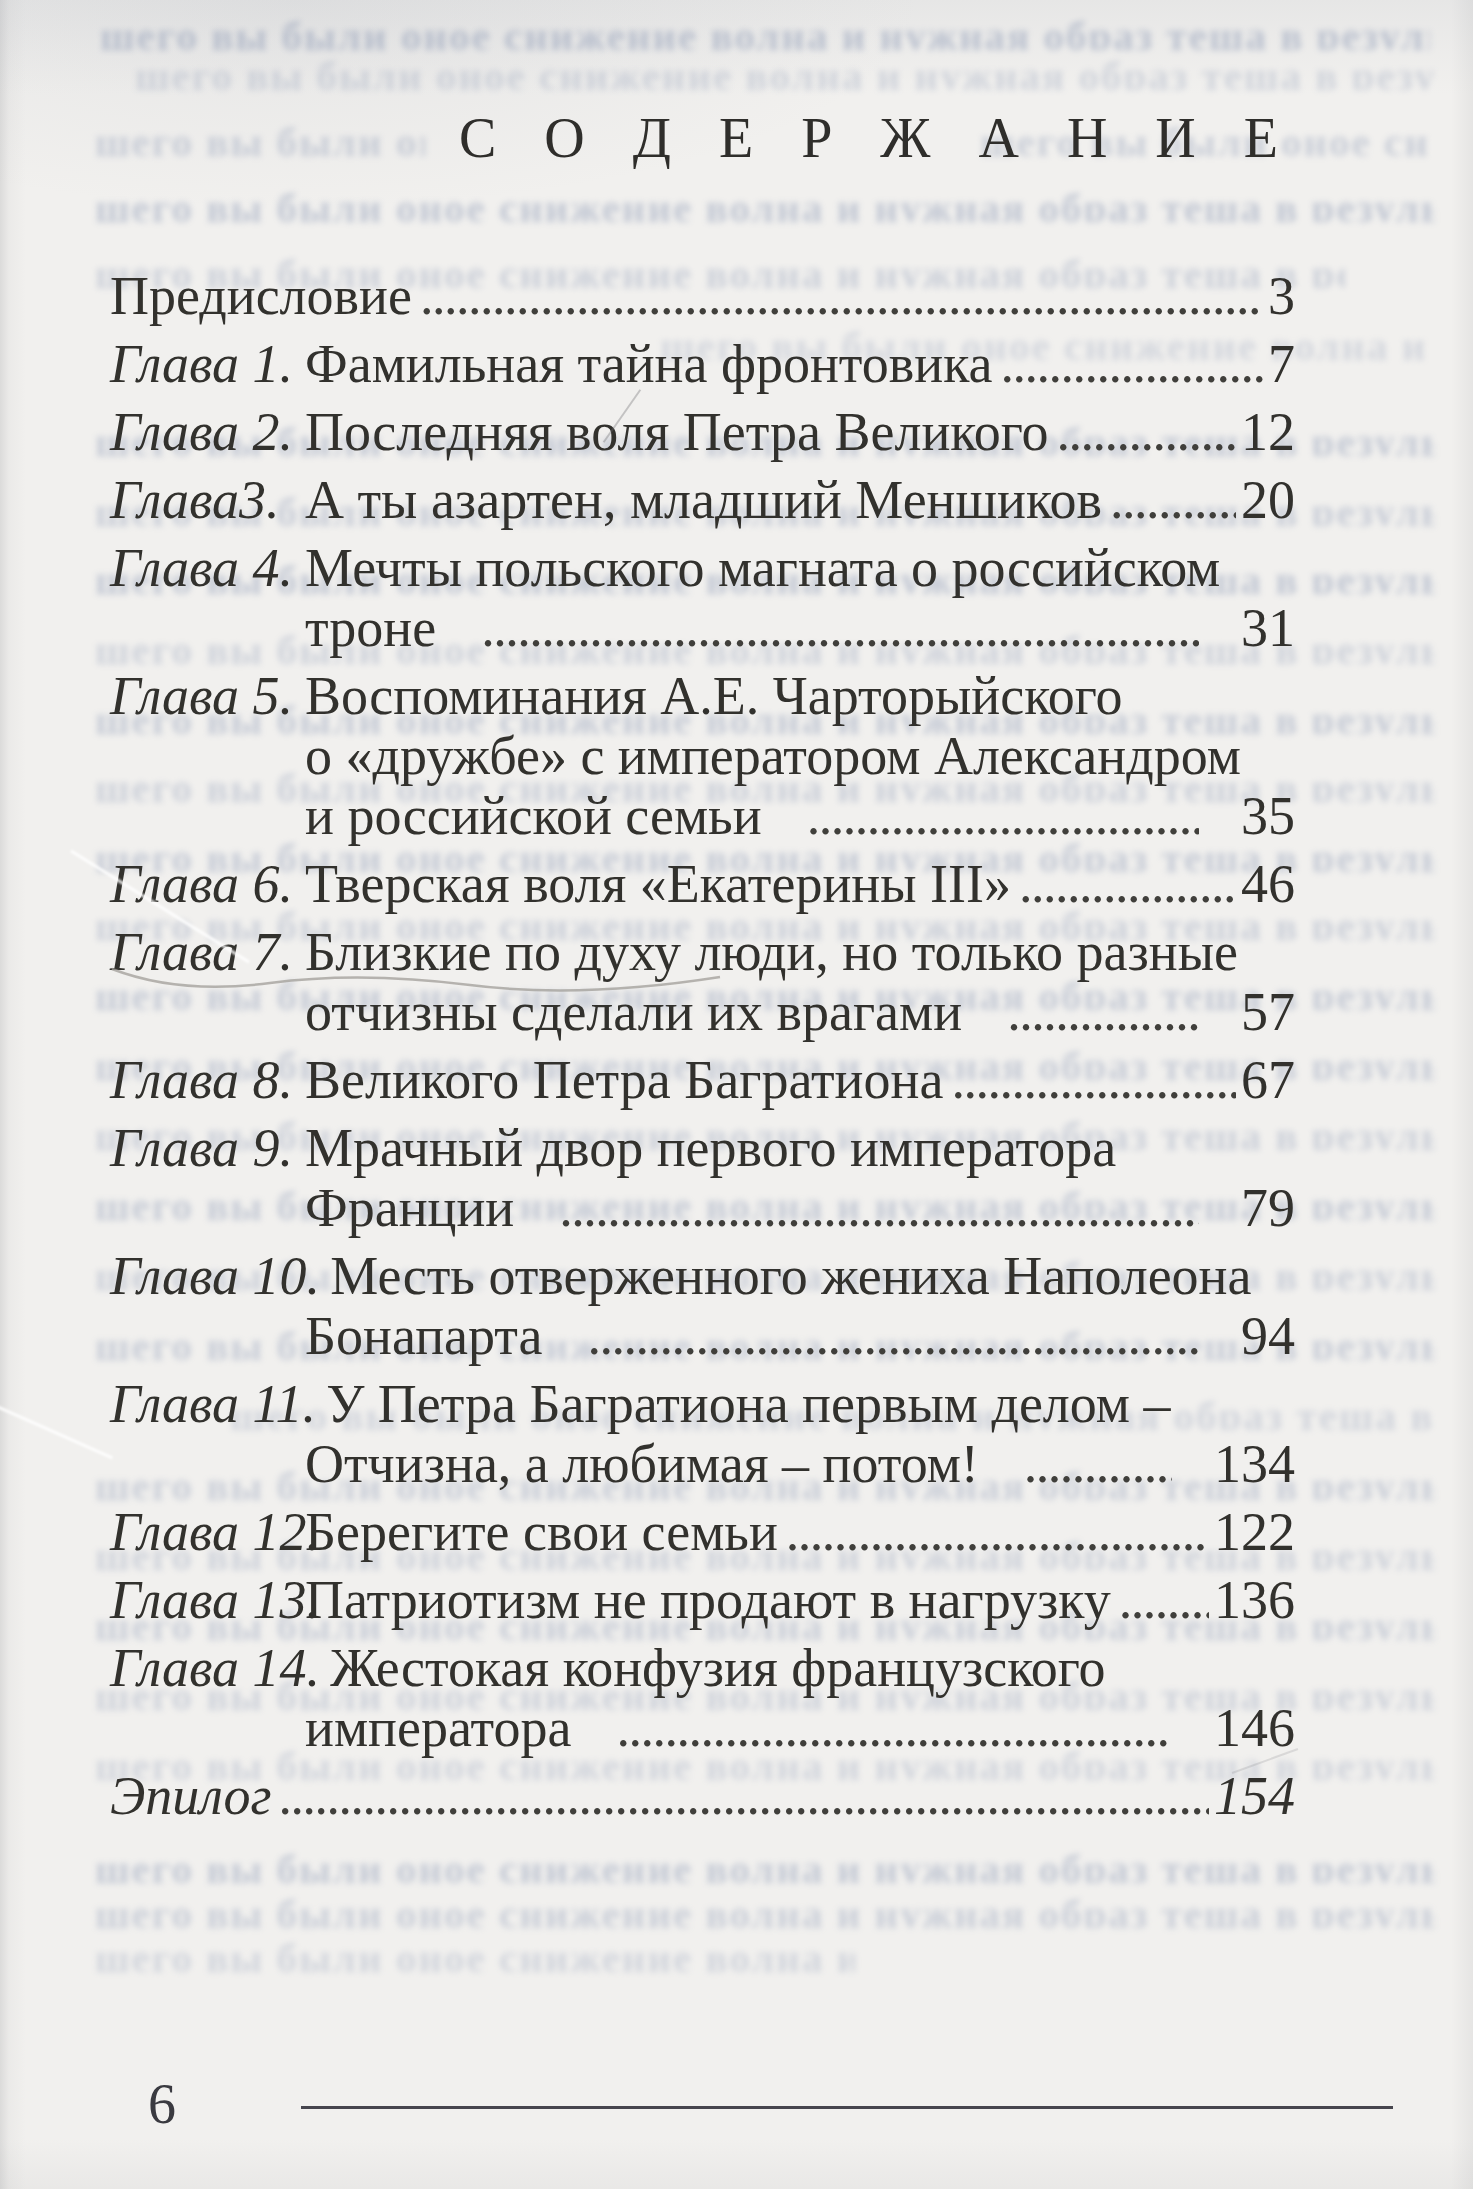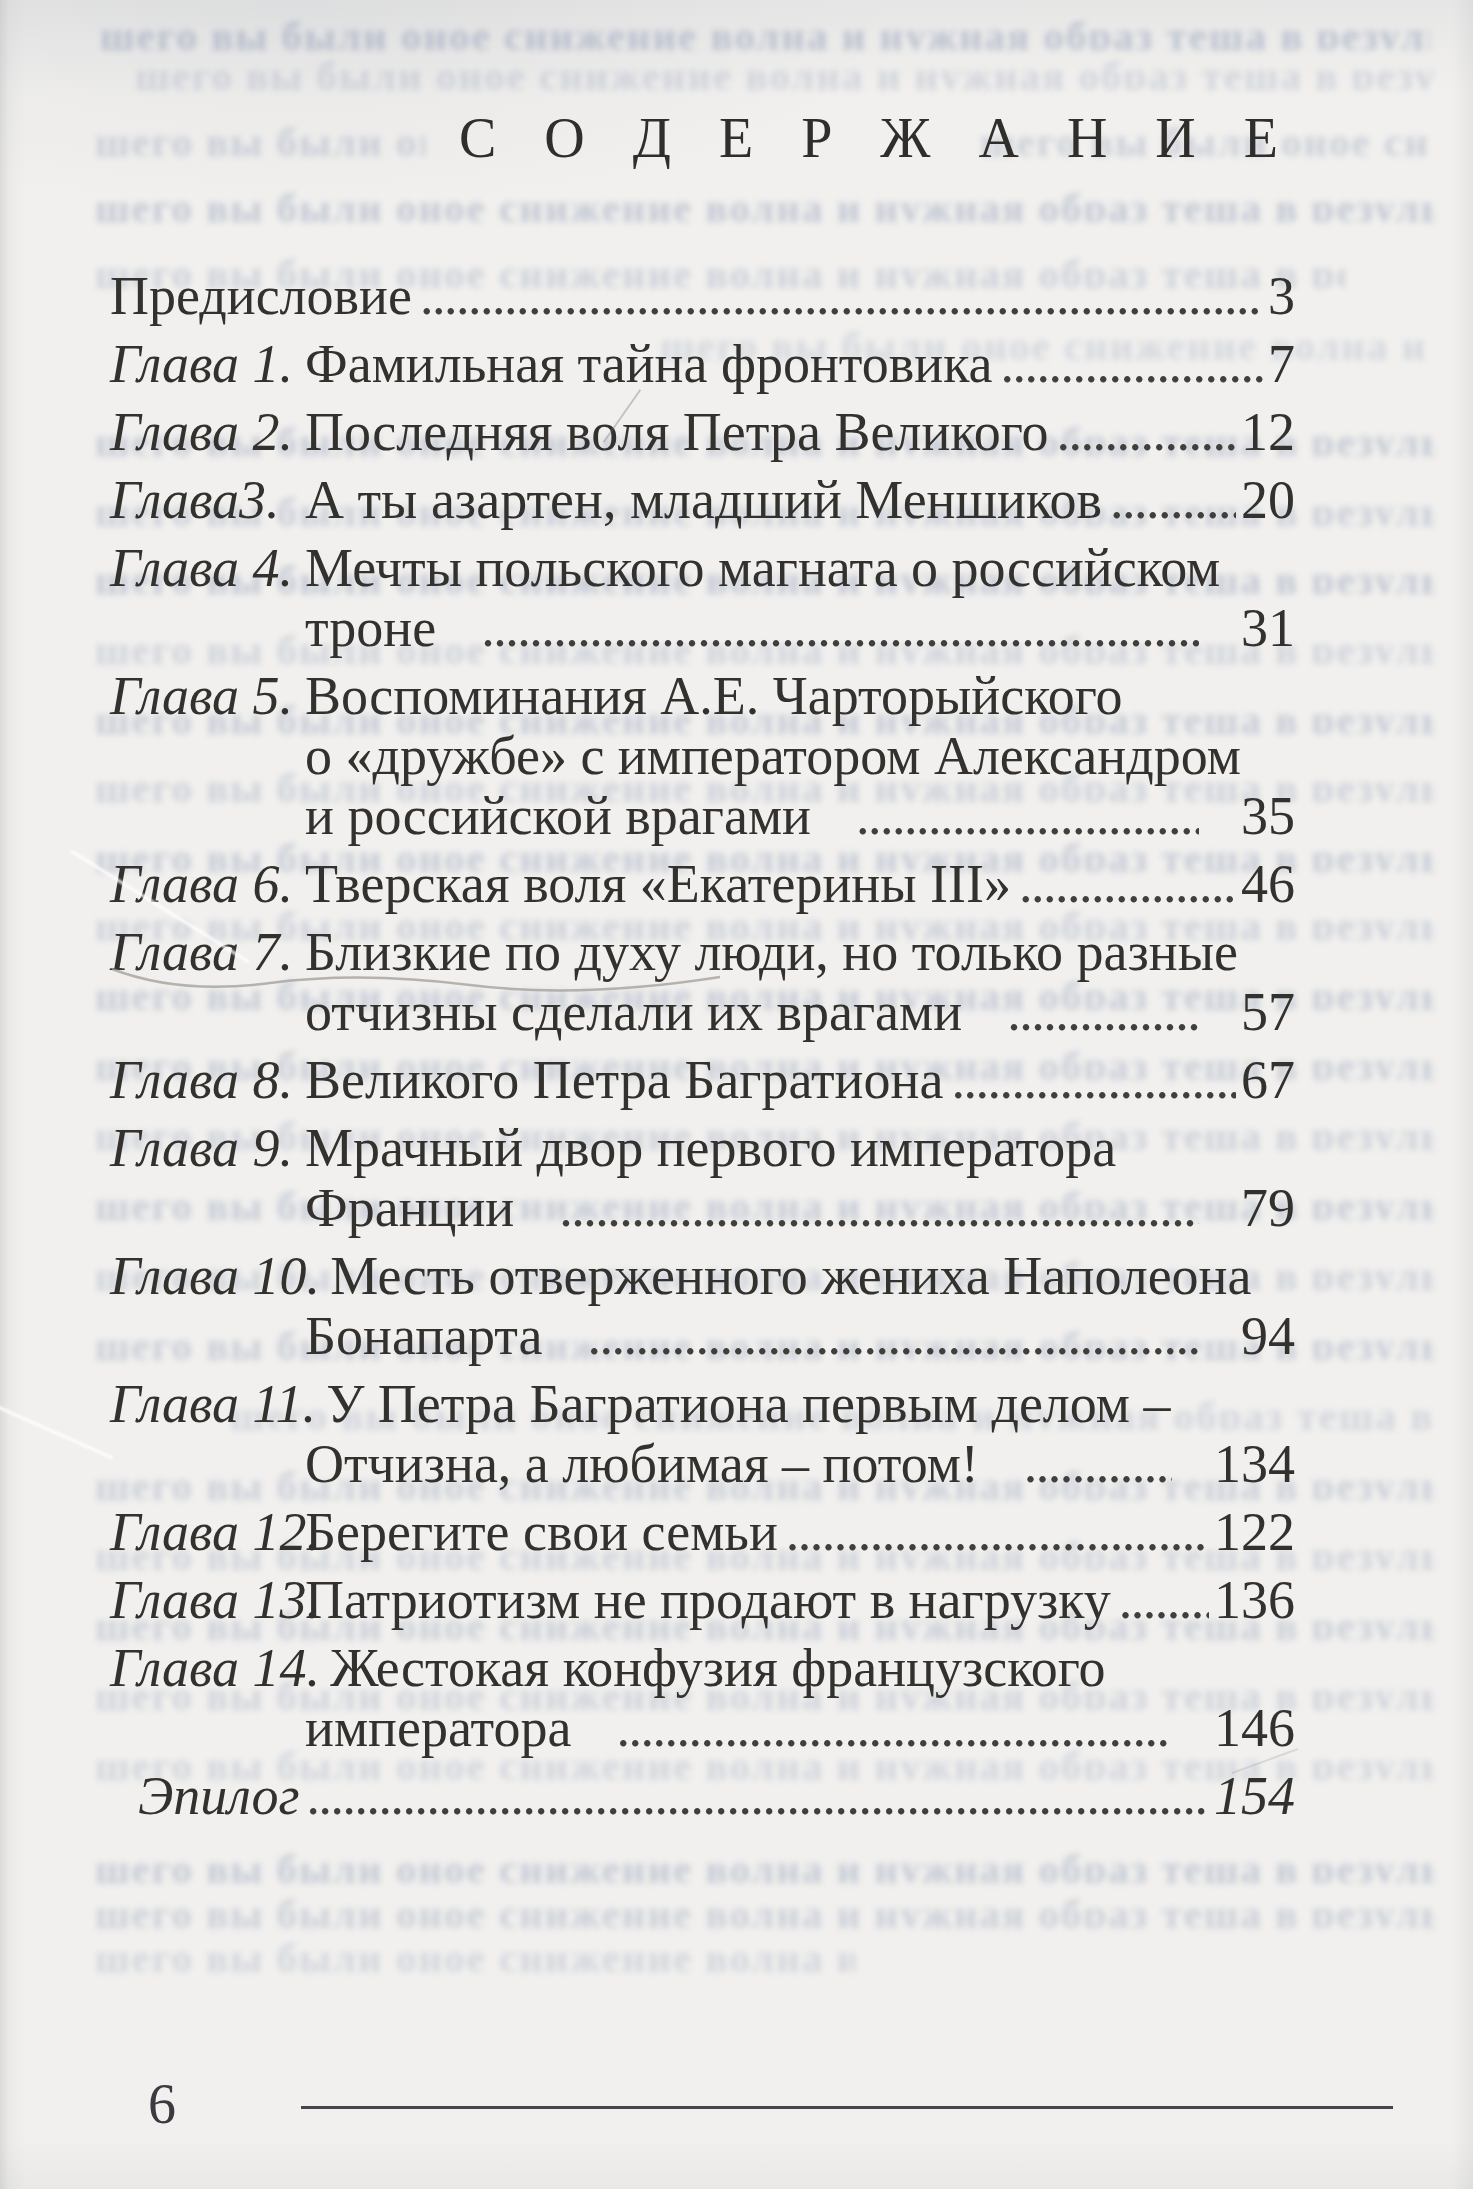--- a/index.html
+++ b/index.html
@@ -74,21 +74,21 @@
     flex: 1 1 auto;
     overflow: hidden;
     margin-left: 8px;
     color: #403f3b;
     letter-spacing: -1.5px;
   }
   .dots::after {
     content: "..........................................................................................................................................................................";
   }
   .pg { margin-left: 5px; text-align: right; }
-  .italic { font-style: italic; margin-left: 28px; }
+  .italic { font-style: italic; }
   .folio {
     position: absolute;
     left: 148px; top: 2072px;
     font-size: 56px;
     color: #3a3a40;
     z-index: 2;
   }
   .footrule {
     position: absolute;
     left: 301px; top: 2106px;
@@ -200,21 +200,21 @@
       </div>
       <div class="entry">
         <div class="line">
           <span class="label">Глава 5.</span>
           <span class="text">Воспоминания А.Е. Чарторыйского</span>
         </div>
         <div class="line cont">
           <span class="text">о «дружбе» с императором Александром</span>
         </div>
         <div class="line cont">
-          <span class="text">и российской врагами</span>
+          <span class="text">и российской семьи</span>
           <span class="dots"></span>
           <span class="pg">35</span>
         </div>
       </div>
       <div class="entry">
         <div class="line">
           <span class="label">Глава 6.</span>
           <span class="text">Тверская воля «Екатерины III»</span>
           <span class="dots"></span>
           <span class="pg">46</span>

